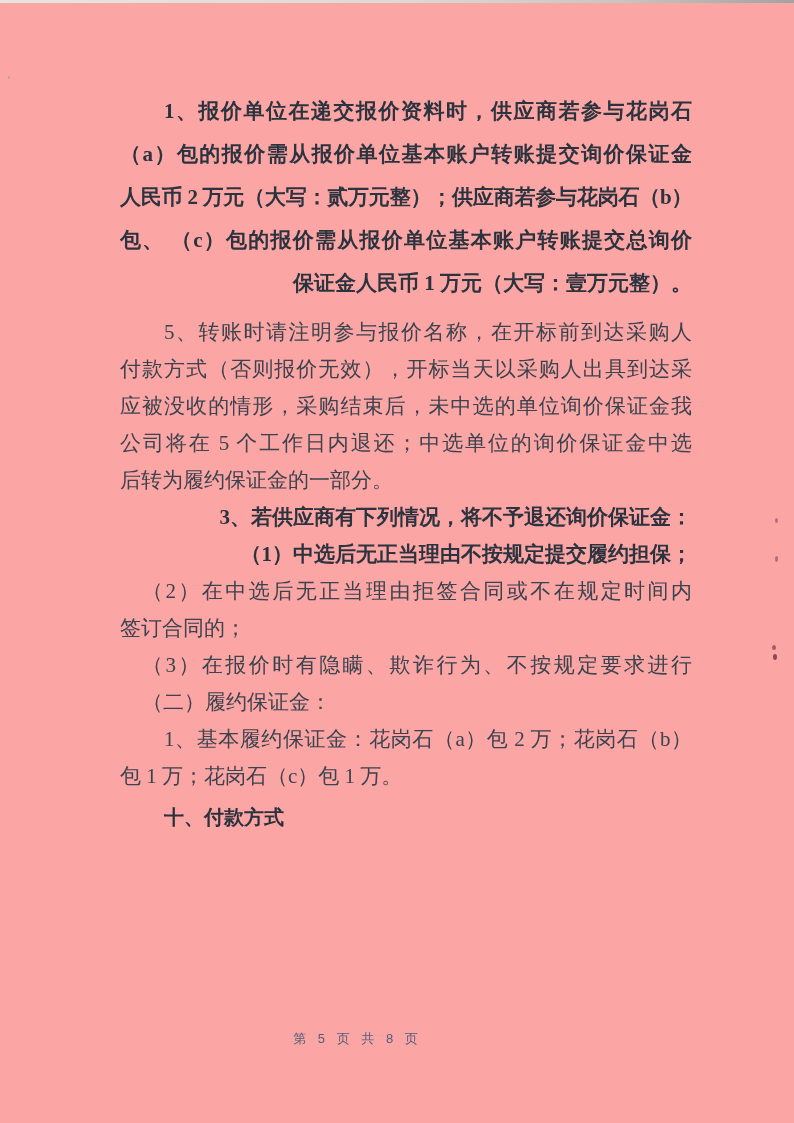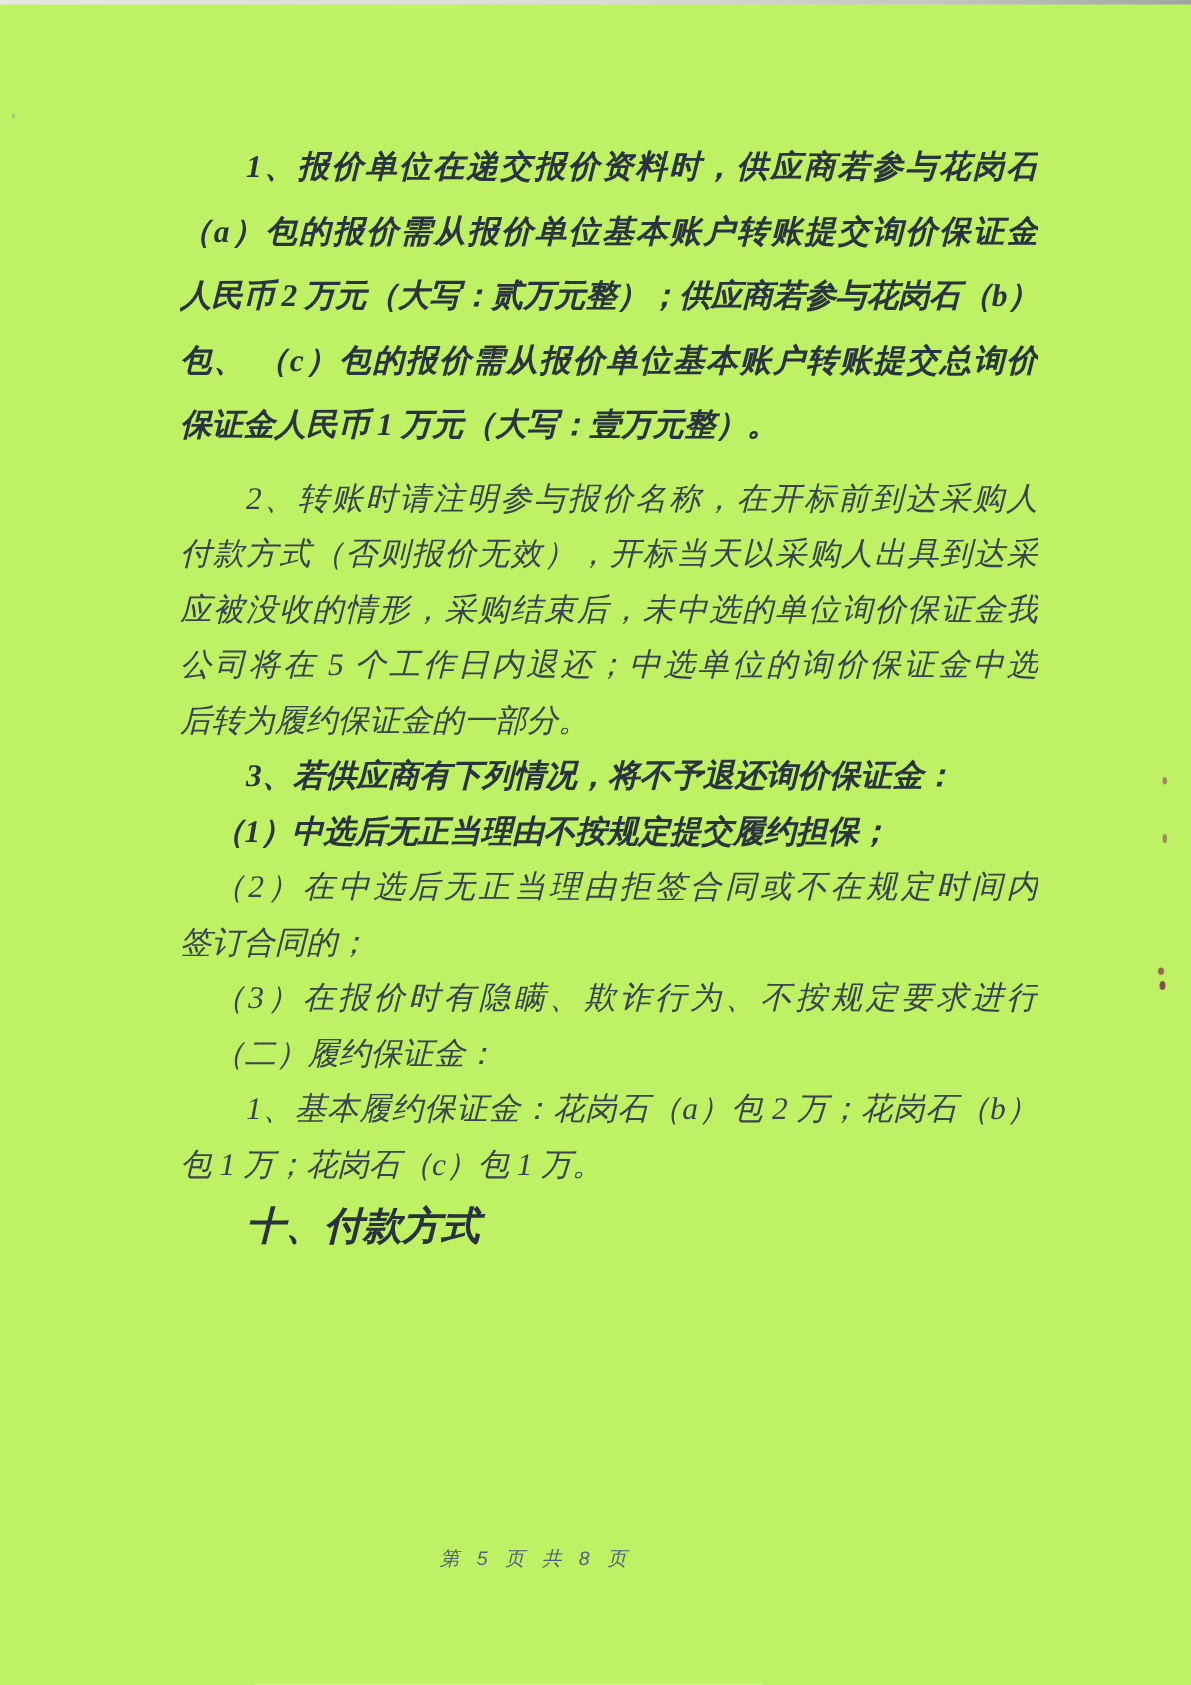--- a/index.html
+++ b/index.html
@@ -1,43 +1,43 @@
 <!DOCTYPE html>
 <html><head>
 <meta charset="utf-8">
 <style>
   html,body{margin:0;padding:0;}
   body{
     width:794px;height:1123px;position:relative;overflow:hidden;
     background:#ffffff;
     font-family:"Liberation Serif","DejaVu Serif",serif;
   }
-  .page{position:absolute;inset:0;background:#bef264;font-style:italic;}
+  .page{position:absolute;inset:0;background:#fca5a5;}
   
   .scan-top{
     position:absolute;top:0;left:0;width:794px;height:3px;
     background:linear-gradient(to right,#e6e6e3 0%,#dadad7 50%,#c6c7c3 78%,#a0a39f 100%);
   }
   .content{
     position:absolute;top:90px;left:120px;width:572px;
     color:#3a434e;font-size:21px;
   }
   .ln{height:37px;line-height:37px;overflow:hidden;white-space:normal;}
   .lh43{height:43px;line-height:43px;}
-  .b{font-weight:bold;color:#2b333e;}
+  .b{font-weight:bold;color:#2b333e;text-align:right;}
   .ind2{text-indent:44px;}
   .ind1{text-indent:22px;}
   .ind05{text-indent:12px;}
   .just{text-align:justify;text-align-last:justify;}
   .tight{letter-spacing:-0.6px;}
   .mt9{margin-top:9px;}
   .mt4{margin-top:4px;}
   .heading{
     font-family:"Liberation Sans","DejaVu Sans",sans-serif;
-    font-weight:bold;color:#29313c;font-size:26px;
+    font-weight:bold;color:#29313c;font-size:20px;
   }
   .footer{
     position:absolute;top:1030px;left:0;width:715px;text-align:center;
     font-size:13px;letter-spacing:4px;color:#51607b;
     font-family:"Liberation Sans","DejaVu Sans",sans-serif;
   }
   
   .speck{position:absolute;border-radius:50%;}
   .s1{left:775px;top:518px;width:3px;height:5px;background:#9c5668;opacity:.7;}
   .s2{left:775px;top:556px;width:3px;height:6px;background:#8e5164;opacity:.65;}
@@ -51,21 +51,21 @@
 <div class="page">
   <div class="scan-top"></div>
 
   <div class="content">
     <div class="ln lh43 b ind2 just">1、报价单位在递交报价资料时，供应商若参与花岗石</div>
     <div class="ln lh43 b just">（a）包的报价需从报价单位基本账户转账提交询价保证金</div>
     <div class="ln lh43 b just tight">人民币 2 万元（大写：贰万元整）；供应商若参与花岗石（b）</div>
     <div class="ln lh43 b just">包、 （c）包的报价需从报价单位基本账户转账提交总询价</div>
     <div class="ln lh43 b">保证金人民币 1 万元（大写：壹万元整）。</div>
 
-    <div class="ln ind2 just mt9">2、转账时请注明参与报价名称，在开标前到达采购人</div>
+    <div class="ln ind2 just mt9">5、转账时请注明参与报价名称，在开标前到达采购人</div>
     <div class="ln just">付款方式（否则报价无效），开标当天以采购人出具到达采</div>
     <div class="ln just">应被没收的情形，采购结束后，未中选的单位询价保证金我</div>
     <div class="ln just">公司将在 5 个工作日内退还；中选单位的询价保证金中选</div>
     <div class="ln">后转为履约保证金的一部分。</div>
 
     <div class="ln b ind2">3、若供应商有下列情况，将不予退还询价保证金：</div>
     <div class="ln b ind1">（1）中选后无正当理由不按规定提交履约担保；</div>
     <div class="ln ind1 just">（2）在中选后无正当理由拒签合同或不在规定时间内</div>
     <div class="ln">签订合同的；</div>
     <div class="ln ind1 just">（3）在报价时有隐瞒、欺诈行为、不按规定要求进行</div>

